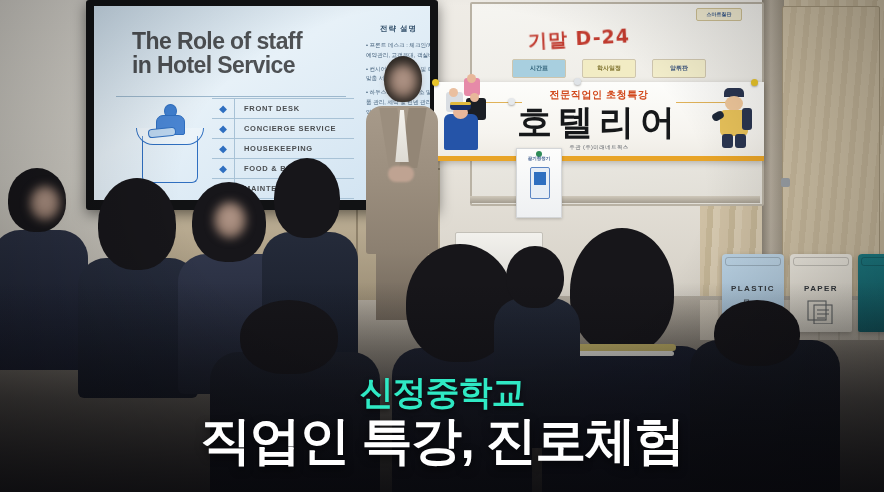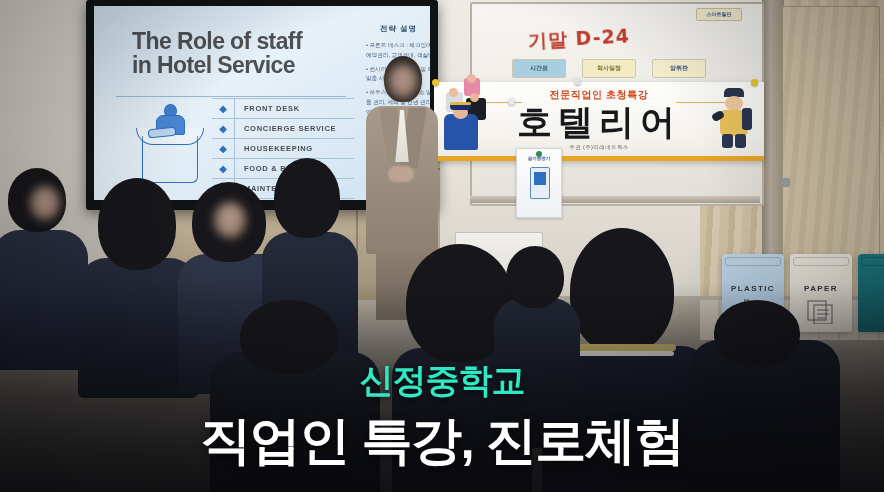--- a/index.html
+++ b/index.html
@@ -311,21 +311,21 @@
   }
   .cap-school{
     font-family:"Liberation Sans","DejaVu Sans",sans-serif;
     font-size:34px;font-weight:bold;letter-spacing:-1px;line-height:1.05;
     text-shadow:0 2px 5px rgba(0,0,0,.6);
   }
   .cap-main{
     font-family:"Liberation Sans","DejaVu Sans",sans-serif;
     font-size:51px;font-weight:bold;letter-spacing:-1.5px;line-height:1.08;
     text-shadow:0 3px 8px rgba(0,0,0,.65);
-    margin-top:14px;
+    margin-top:2px;
   }
 
   .vignette{
     position:absolute;inset:0;pointer-events:none;
     background:radial-gradient(ellipse at 50% 38%,rgba(0,0,0,0) 42%,rgba(0,0,0,.40) 100%);
   }
   .fg-dark{
     position:absolute;left:0;right:0;bottom:0;height:210px;pointer-events:none;
     background:linear-gradient(180deg,rgba(10,10,14,0) 0%,rgba(10,10,14,.55) 55%,rgba(8,8,12,.82) 100%);
   }

